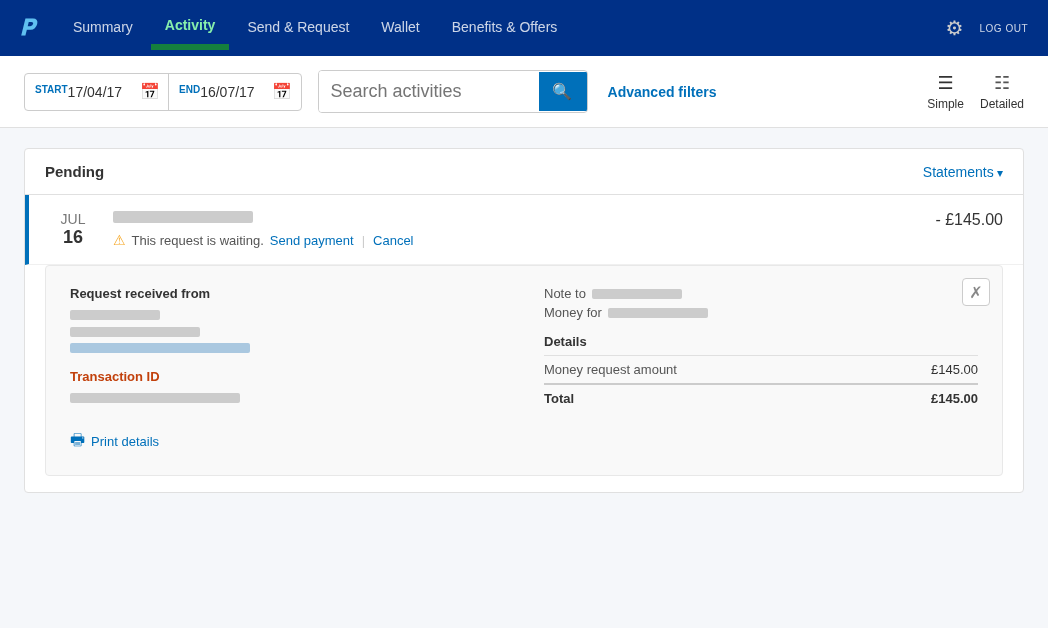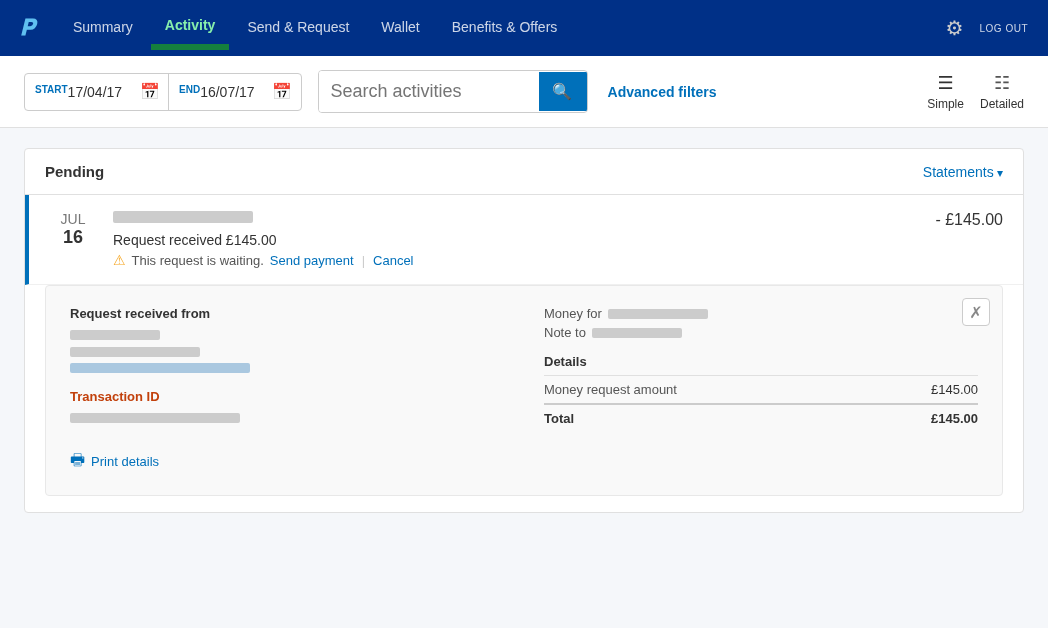--- a/index.html
+++ b/index.html
@@ -432,21 +432,20 @@
       <span class="statements-btn">Statements</span>
     </div>
 
     <div class="transaction-row">
       <div class="transaction-date">
         <span class="month">JUL</span>
         <span class="day">16</span>
       </div>
       <div class="transaction-info">
         <div class="redacted-name"></div>
-        <div class="transaction-desc">Request received £145.00</div>
         <div class="transaction-status">
           <span class="waiting-icon">⚠</span>
           <span>This request is waiting.</span>
           <a class="action-link">Send payment</a>
           <span class="separator">|</span>
           <a class="action-link">Cancel</a>
         </div>
       </div>
       <div class="transaction-amount">- £145.00</div>
     </div>
@@ -461,26 +460,26 @@
           <span class="redacted-sm" style="width:90px;"></span>
           <span class="redacted-med" style="width:130px;"></span>
           <span class="redacted-link" style="width:180px;"></span>
 
           <div class="transaction-id-label">Transaction ID</div>
           <span class="redacted-sm" style="width:170px;"></span>
         </div>
 
         <div class="detail-col-right">
           <div class="note-row">
+            <span>Note to</span>
+            <span class="redacted-sm" style="width:90px;"></span>
+          </div>
+          <div class="note-row">
             <span>Money for</span>
             <span class="redacted-sm" style="width:100px;"></span>
-          </div>
-          <div class="note-row">
-            <span>Note to</span>
-            <span class="redacted-sm" style="width:90px;"></span>
           </div>
 
           <div class="detail-section-title">Details</div>
           <table class="detail-table">
             <tbody>
                 <tr>
               <td>Money request amount</td>
               <td>£145.00</td>
             </tr>
             <tr class="total-row">

